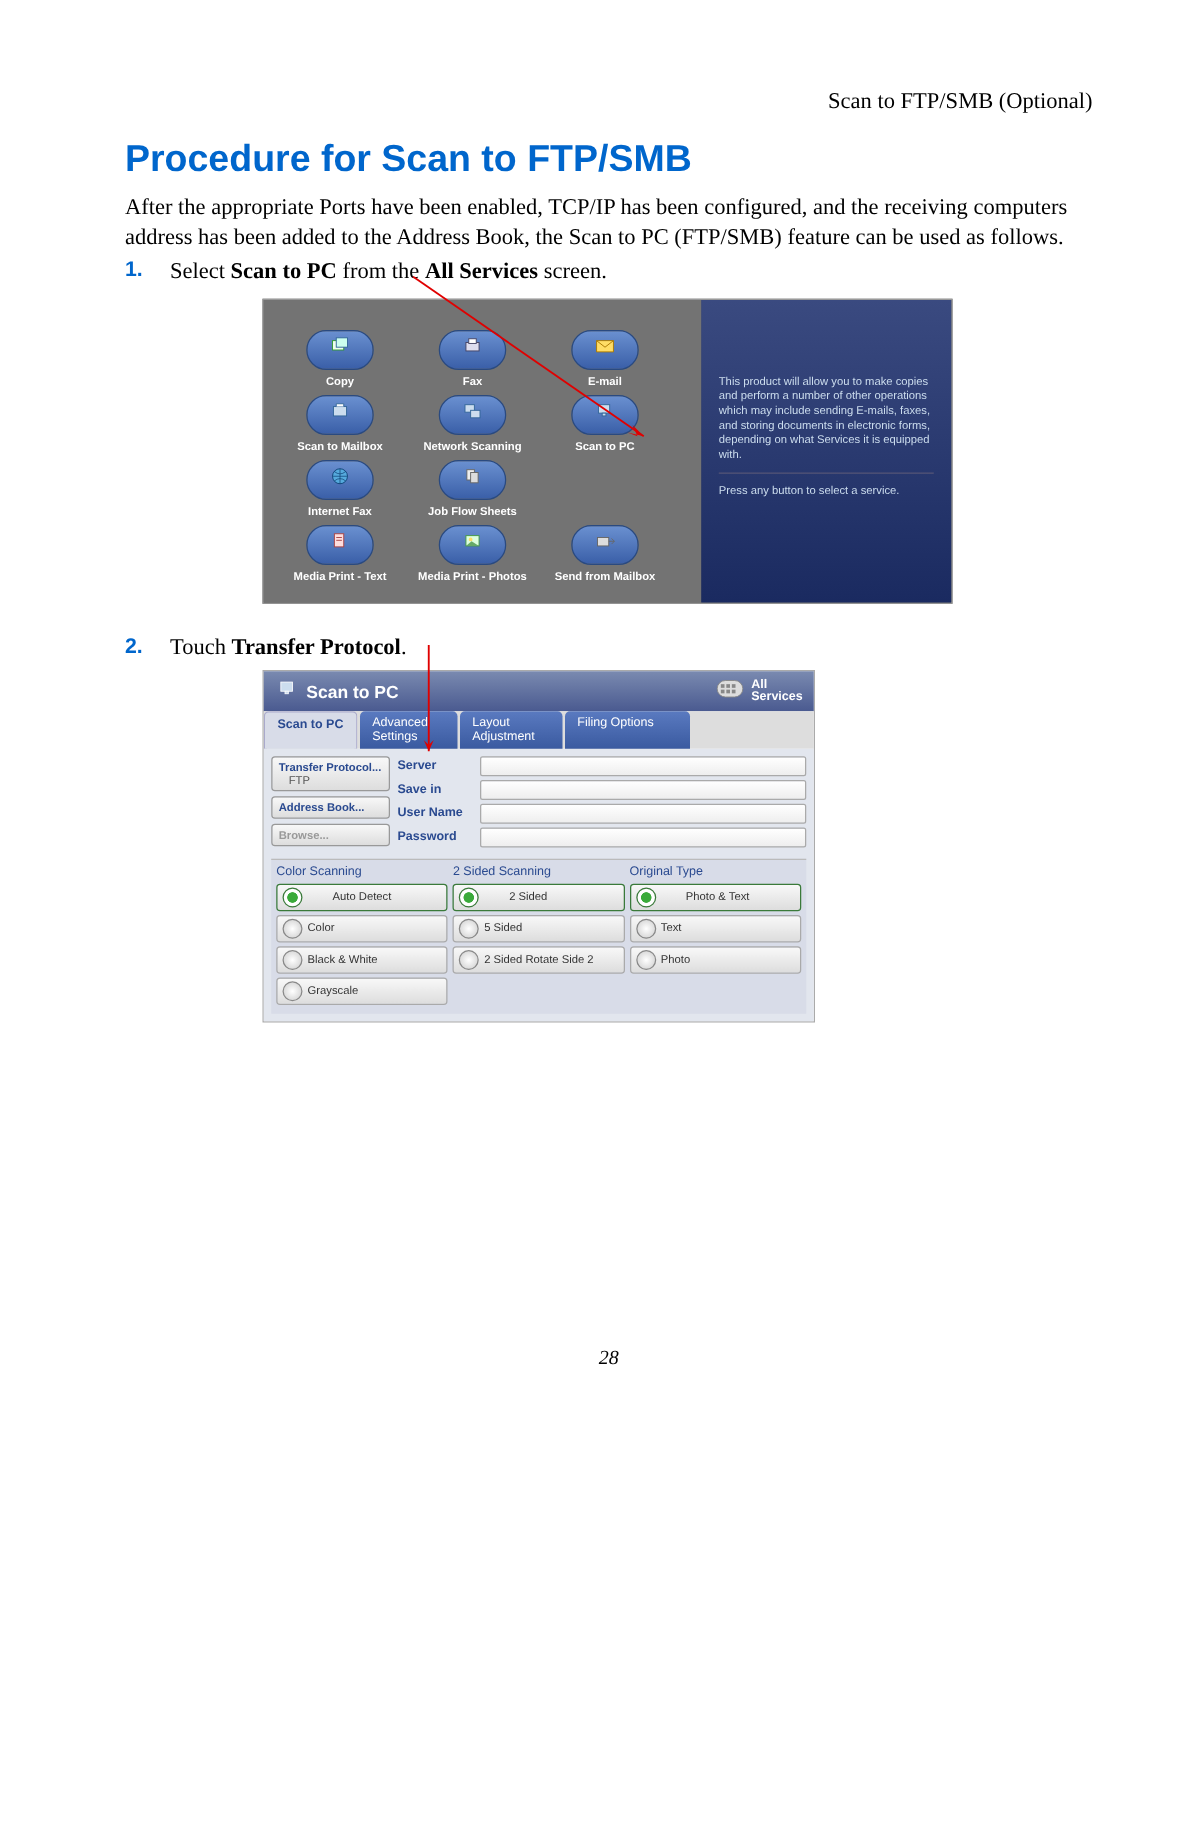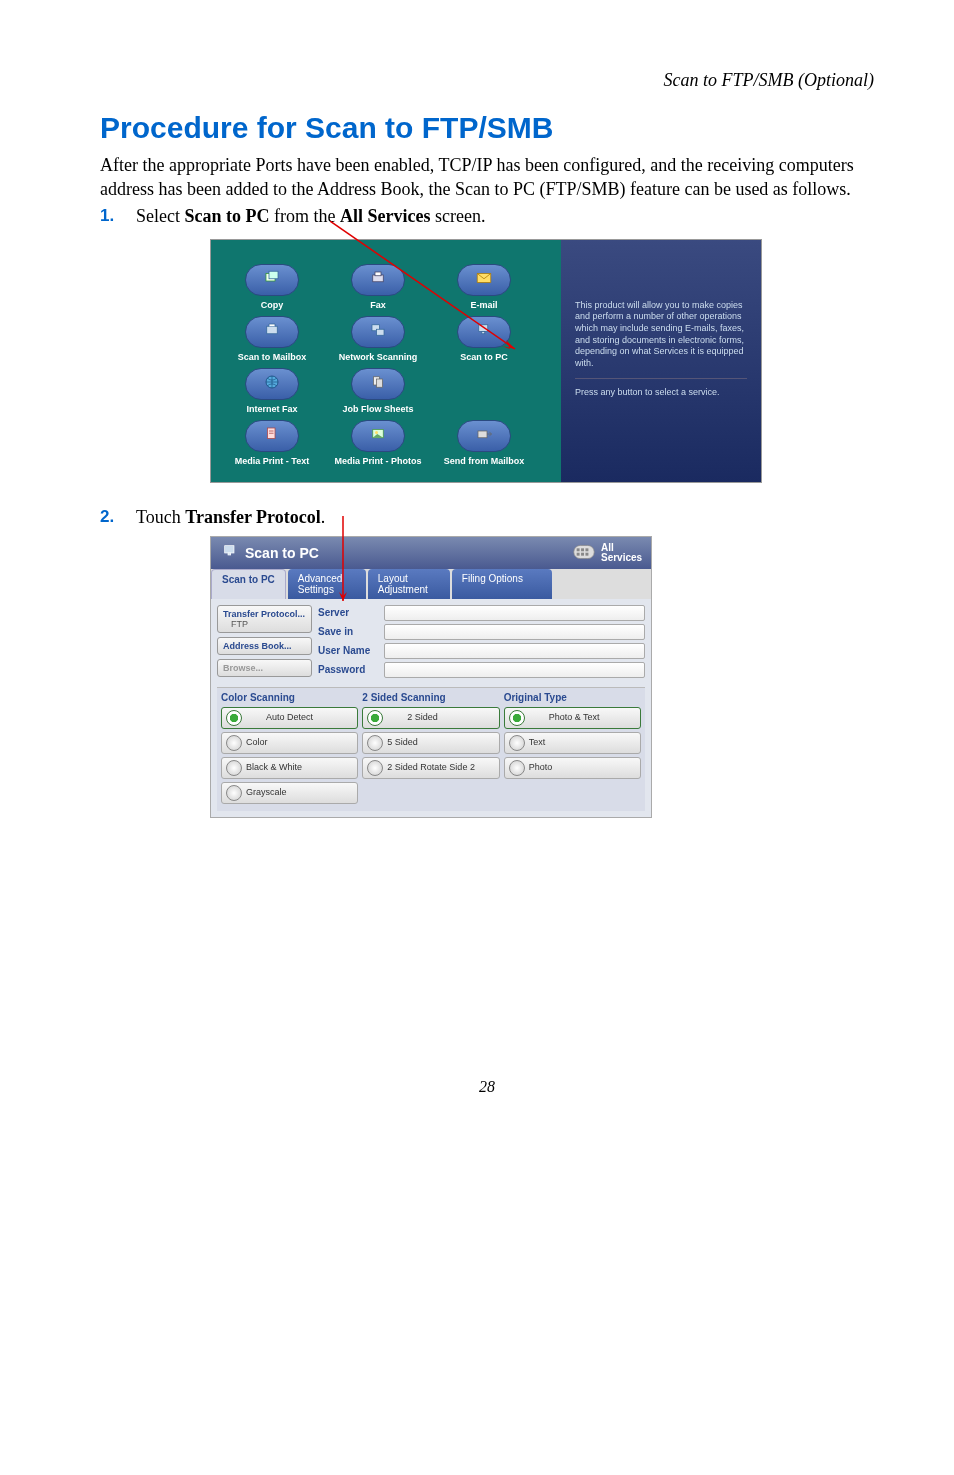--- a/index.html
+++ b/index.html
@@ -7,21 +7,20 @@
     padding: 0;
     font-family: "Times New Roman", serif;
     background: #fff;
     width: 954px;
   }
   .page {
     padding: 70px 80px 40px 100px;
   }
   .header-right {
     text-align: right;
-    font-style: italic;
     font-size: 18px;
     color: #000;
     margin-bottom: 20px;
   }
   .section-title {
     color: #0066cc;
     font-family: Arial, sans-serif;
     font-weight: bold;
     font-size: 30px;
     margin-bottom: 8px;
@@ -55,21 +54,21 @@
   }
   
   .svc-panel {
     width: 550px;
     background: #5a5a5a;
     border: 1px solid #999;
     display: flex;
   }
   .svc-grid-area {
     width: 330px;
-    background: #0f766e;
+    background: #737373;
     padding: 24px 10px 10px 10px;
   }
   .svc-row {
     display: flex;
     gap: 4px;
     margin-bottom: 6px;
   }
   .svc-item {
     width: 102px;
     text-align: center;
@@ -187,21 +186,21 @@
     gap: 4px;
     background: #d8dce8;
     border-top: 1px solid #bbb;
     padding: 4px;
   }
   .spc-col {
     flex: 1;
   }
   .spc-col-head {
     font-size: 10px;
-    font-weight: bold;
+    font-weight: normal;
     color: #2a4a90;
     margin-bottom: 4px;
   }
   .spc-opt {
     display: flex;
     align-items: center;
     gap: 4px;
     margin-bottom: 3px;
     background: linear-gradient(#f8f8f8, #ddd);
     border: 1px solid #aaa;

